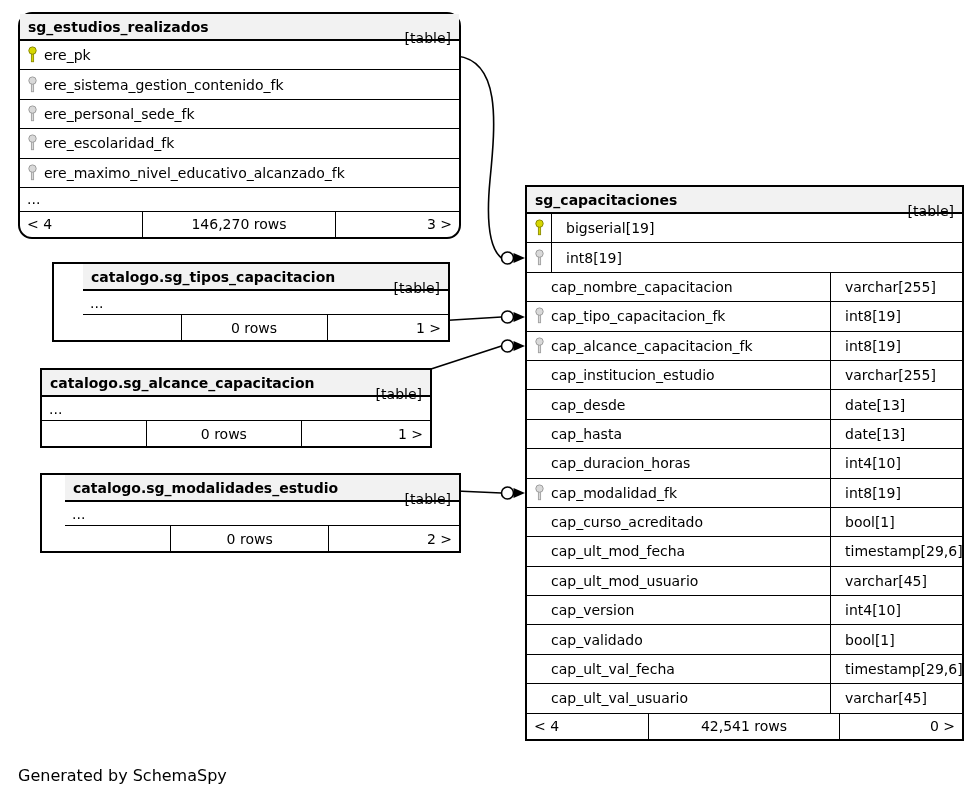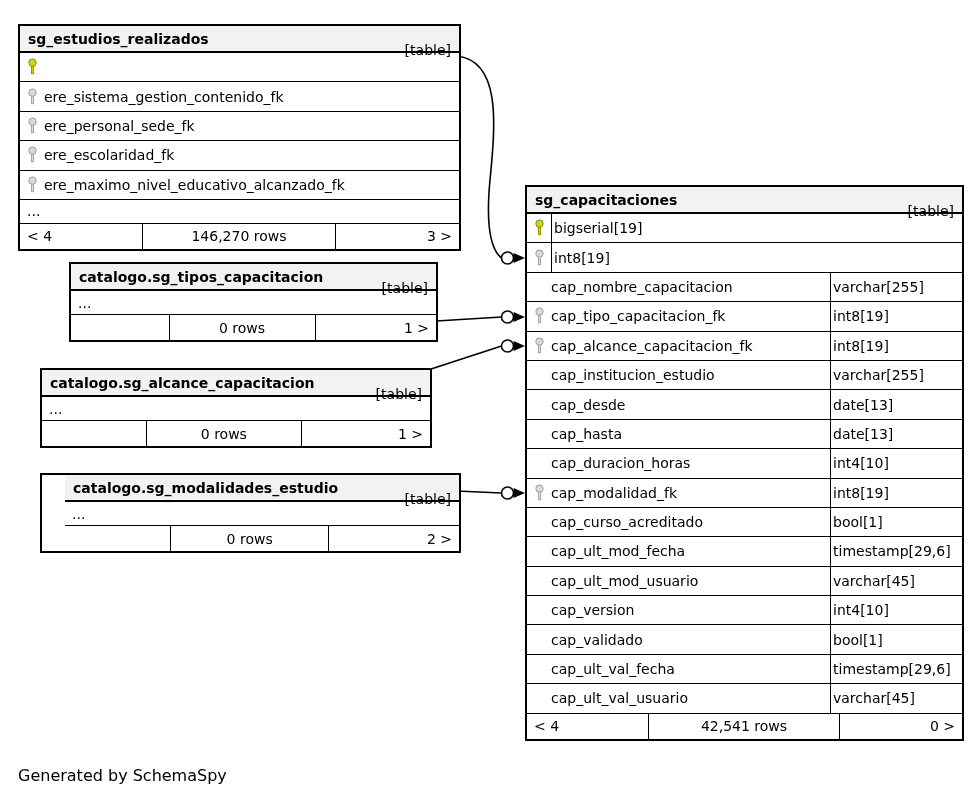--- a/index.html
+++ b/index.html
@@ -21,31 +21,31 @@
   .trow{
     height:29.4px;box-sizing:border-box;border-bottom:1.5px solid #000;
     display:flex;align-items:center;white-space:nowrap;background:#fff;
   }
   .trow.erow{height:24px;}
   .keyslot{width:11px;height:18px;margin-left:7px;margin-right:6px;flex:none;display:flex;align-items:center;}
   .colname{flex:1;overflow:hidden;}
   .erow .colname{padding-left:7px;}
   .coltype{
     width:132px;flex:none;align-self:stretch;box-sizing:border-box;
-    border-left:1.5px solid #000;display:flex;align-items:center;padding-left:2px;
+    border-left:1.5px solid #000;display:flex;align-items:center;padding-left:14px;
   }
   .tfoot{height:25px;box-sizing:border-box;display:flex;white-space:nowrap;}
   .tfoot span{display:flex;align-items:center;box-sizing:border-box;}
   .fl{width:28%;border-right:1.6px solid #000;padding-left:7px;}
   .fc{width:44%;border-right:1.6px solid #000;justify-content:center;}
   .fr{flex:1;justify-content:flex-end;padding-right:7px;}
   .small .fl{width:27%;}
   .small .fc{width:40%;}
-  #t0{left:18px;top:24px;width:439px;}
-  #t1{left:69px;top:262px;width:365px;}
+  #t0{left:18px;top:12px;width:439px;border-radius:14px;}
+  #t1{left:52px;top:262px;width:365px;padding-left:29px;}
   #t2{left:40px;top:368px;width:388px;}
   #t3{left:40px;top:473px;width:394px;padding-left:23px;}
   #t4{left:525px;top:185px;width:435px;}
   .gennote{position:absolute;left:18px;top:766px;font-size:16px;}
 </style>
 </head>
 <body>
 
 <svg class="wires" viewBox="0 0 979 796">
   <g fill="none" stroke="#000" stroke-width="1.6">
@@ -76,20 +76,21 @@
     <span class="ttag">[table]</span>
   </div>
   <div class="rows">
       <div class="trow">
         <span class="keyslot">
           <svg width="11" height="18" viewBox="0 0 11 18">
             <rect x="4.4" y="7.5" width="2.2" height="8.2" fill="#d6d600" stroke="#8b8b00" stroke-width="0.9"></rect>
             <circle cx="5.5" cy="4.6" r="3.7" fill="#d6d600" stroke="#8b8b00" stroke-width="1"></circle>
           </svg>
         </span>
+        <span class="colname">ere_pk</span>
       </div>
       <div class="trow">
         <span class="keyslot">
           <svg width="11" height="18" viewBox="0 0 11 18">
             <rect x="4.4" y="7.5" width="2.2" height="8.2" fill="#d9d9d9" stroke="#9e9e9e" stroke-width="0.9"></rect>
             <circle cx="5.5" cy="4.6" r="3.7" fill="#d9d9d9" stroke="#9e9e9e" stroke-width="1"></circle>
           </svg>
         </span>
         <span class="colname">ere_sistema_gestion_contenido_fk</span>
       </div>

